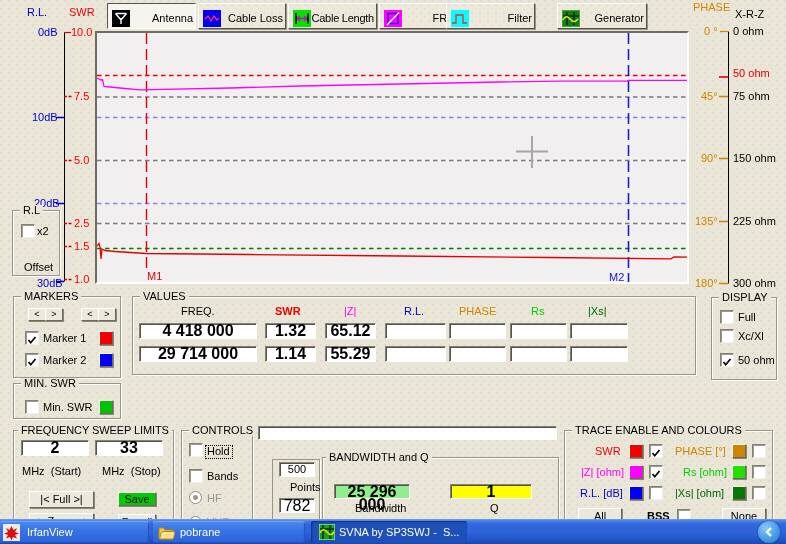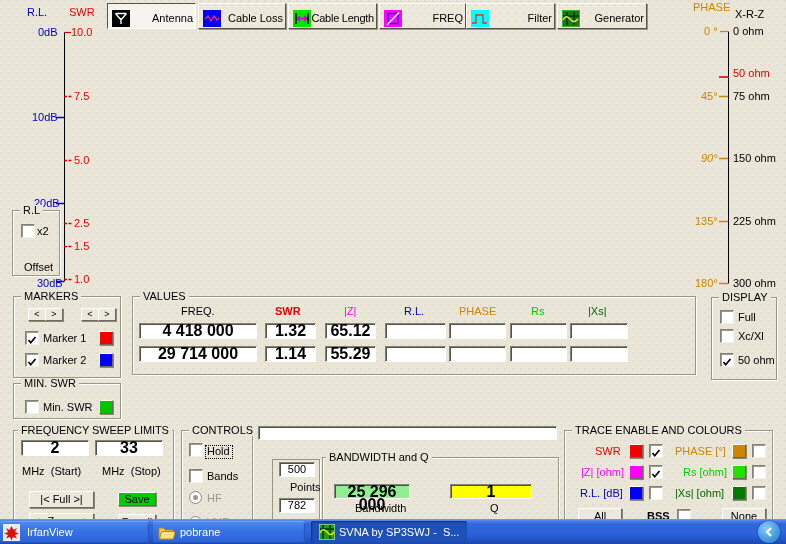--- a/index.html
+++ b/index.html
@@ -46,21 +46,21 @@
         </svg></div>
   <div class="tlab" style="letter-spacing:-0.25px;">Cable Length</div>
 </div>
 <div class="tbtn" style="left:379px;width:85px;">
   <div class="ticon" style="background:#FF00FF;"><svg width="18" height="17">
           <rect x="4" y="3.5" width="10" height="10" fill="none" stroke="#2020C0" stroke-width="1.4"></rect>
           <path d="M3 15 L15 2.5" stroke="#fff" stroke-width="1.4"></path>
         </svg></div>
   <div class="tlab">FREQ</div>
 </div>
-<div class="tbtn" style="left:466px;width:87px;text-align:right;">
+<div class="tbtn" style="left:446px;width:87px;text-align:right;">
   <div class="ticon" style="background:#00FFFF;"><svg width="18" height="17">
           <path d="M1 13 L5 13 L5 5 L12 5 L12 13 L16 13" stroke="#E03030" stroke-width="1.3" fill="none"></path>
         </svg></div>
   <div class="tlab">Filter</div>
 </div>
 <div class="tbtn" style="left:557px;width:88px;">
   <div class="ticon" style="background:#1A7A1A;"><svg width="18" height="17">
           <rect x="0.5" y="0.5" width="17" height="16" fill="none" stroke="#30B030"></rect>
           <path d="M5 2 L5 15 M12 2 L12 15 M1 6 L17 6" stroke="#0A3A0A" stroke-width="1.6"></path>
           <path d="M1 10 Q4 4 8 9 T16 9" stroke="#E8E840" stroke-width="1.3" fill="none"></path>
@@ -79,32 +79,47 @@
 <div class="t" style="left:74px;top:241px;color:#F00000;">1.5</div>
 <div class="t" style="left:74px;top:274px;color:#F00000;">1.0</div>
 
 <svg class="ab" style="left:0;top:0;" width="98" height="300">
  <path d="M64.5 32.5 L64.5 281.5" stroke="#000" stroke-width="1" fill="none"></path>
  <path d="M64.5 32.5 L71 32.5" stroke="#D00000" stroke-width="1.2"></path>
  <path d="M64 96.5 L72 96.5 M64 160.5 L72 160.5 M64 223.5 L72 223.5 M64 246.5 L72 246.5 M64 279.5 L72 279.5" stroke="#D00000" stroke-width="1.4" stroke-dasharray="3 1.5"></path>
  <path d="M56 117.5 L64 117.5 M56 203.5 L64 203.5 M56 281.5 L64 281.5" stroke="#0000D0" stroke-width="1.6"></path>
 </svg>
 
+<div class="ab" style="left:95px;top:31px;width:590px;height:249px;border:2px solid;border-color:#6E6C60 #FFFFFF #FFFFFF #6E6C60;background:#F1EFF0;">
+<svg width="590" height="249" style="position:absolute;left:0;top:0;">
+ <path d="M0 42.5 L590 42.5" stroke="#E80000" stroke-width="1.3" stroke-dasharray="4.5 3.5" fill="none"></path>
+ <path d="M0 64 L590 64 M0 127.5 L590 127.5 M0 190.5 L590 190.5" stroke="#7A7A7A" stroke-width="1.3" stroke-dasharray="4.5 3.5" fill="none"></path>
+ <path d="M0 84.5 L590 84.5 M0 170.5 L590 170.5" stroke="#8888E8" stroke-width="1.3" stroke-dasharray="4.5 3.5" fill="none"></path>
+ <path d="M0 215.5 L590 215.5" stroke="#008000" stroke-width="1.3" stroke-dasharray="4.5 3.5" fill="none"></path>
+ <path d="M49.5 0 L49.5 235" stroke="#E80000" stroke-width="1.4" stroke-dasharray="11 5" fill="none"></path>
+ <path d="M531.5 0 L531.5 252" stroke="#1820C8" stroke-width="1.6" stroke-dasharray="11 5" fill="none"></path>
+ <path d="M0 45 L4 47 L5.5 46.5 L7 53.5 L13 54 L28 55.5 L43 56.8 L133 55 L203 53 L253 52 L303 51 L353 50 L403 49 L463 48.2 L530 48.2 L531 47.3 L590 47.4" stroke="#FF00FF" stroke-width="1.3" fill="none"></path>
+ <path d="M0 213 L2 210.5 L3 214 L4 226 L5 216 L8 217.5 L18 218.5 L49 220.5 L153 221.5 L303 223 L453 224.5 L574 225.8 L577 224 L590 224.2" stroke="#E80000" stroke-width="1.3" fill="none"></path>
+ <path d="M419 118.5 L451 118.5 M435 103 L435 135" stroke="#A6A6A6" stroke-width="2" fill="none"></path>
+ <text x="50" y="247" font-size="11" fill="#E80000" font-family="Liberation Sans">M1</text>
+ <text x="512" y="248" font-size="11" fill="#1820C8" font-family="Liberation Sans">M2</text>
+</svg>
+</div>
 
 <div class="t" style="left:693px;top:2px;color:#CE8500;">PHASE</div>
 <div class="t" style="left:735px;top:9px;">X-R-Z</div>
 <svg class="ab" style="left:690px;top:0;" width="96" height="300">
  <path d="M38.5 31.5 L38.5 283.5" stroke="#000" stroke-width="1" fill="none"></path>
  <path d="M30 31.5 L38.5 31.5" stroke="#CE8500" stroke-width="1.2"></path>
  <path d="M29 96.5 L38 96.5 M29 158.5 L38 158.5 M29 221.5 L38 221.5 M29 283.5 L38 283.5" stroke="#CE8500" stroke-width="1.4"></path>
  <path d="M29 77 L38 77" stroke="#E00000" stroke-width="1.6"></path>
 </svg>
 <div class="t" style="left:704px;top:26px;color:#CE8500;">0 °</div>
 <div class="t" style="left:701px;top:91px;color:#CE8500;">45°</div>
-<div class="t" style="left:701px;top:153px;color:#CE8500;font-style:italic;">90°</div>
+<div class="t" style="left:701px;top:153px;color:#CE8500;">90°</div>
 <div class="t" style="left:695px;top:216px;color:#CE8500;">135°</div>
 <div class="t" style="left:695px;top:278px;color:#CE8500;">180°</div>
 <div class="t" style="left:733px;top:26px;">0 ohm</div>
 <div class="t" style="left:733px;top:68px;color:#E00000;">50 ohm</div>
 <div class="t" style="left:733px;top:91px;">75 ohm</div>
 <div class="t" style="left:733px;top:153px;">150 ohm</div>
 <div class="t" style="left:733px;top:216px;">225 ohm</div>
 <div class="t" style="left:733px;top:278px;">300 ohm</div>
 
 <div class="gb" style="left:12px;top:210px;width:46px;height:64px;">
@@ -199,21 +214,21 @@
   <div class="t" style="left:25px;top:62px;color:#9a9888;">HF</div>
   <div class="ab" style="left:7px;top:85px;width:11px;height:11px;border-radius:50%;background:#fff;border:1px solid #8a887a;"></div>
   <div class="t" style="left:25px;top:86px;color:#9a9888;">VHF</div>
 </div>
 
 <div class="fld" style="left:258px;top:426px;width:297px;height:12px;"></div>
 
 <div class="gb" style="left:272px;top:459px;width:46px;height:63px;box-shadow:1px 1px 0 #fff;">
   <div class="fld" style="left:6px;top:2px;width:34px;height:13px;line-height:13px;font-weight:normal;font-size:11px;">500</div>
   <div class="t" style="left:1px;top:22px;margin-left:16px;">Points</div>
-  <div class="fld" style="left:6px;top:38px;width:34px;height:13px;line-height:13px;font-weight:normal;font-size:11px;">782</div>
+  <div class="fld" style="left:6px;top:38px;width:34px;height:13px;line-height:13px;font-weight:normal;font-size:16px;">782</div>
 </div>
 
 <div class="gb" style="left:322px;top:457px;width:235px;height:65px;">
   <div class="gt" style="left:3px;">BANDWIDTH and Q</div>
   <div class="fld" style="left:11px;top:26px;width:74px;height:13px;line-height:13px;background:#90EE90;">25 296 000</div>
   <div class="fld" style="left:127px;top:26px;width:80px;height:13px;line-height:13px;background:#FFFF00;">1</div>
   <div class="t" style="left:32px;top:45px;">Bandwidth</div>
   <div class="t" style="left:167px;top:45px;">Q</div>
 </div>
 

